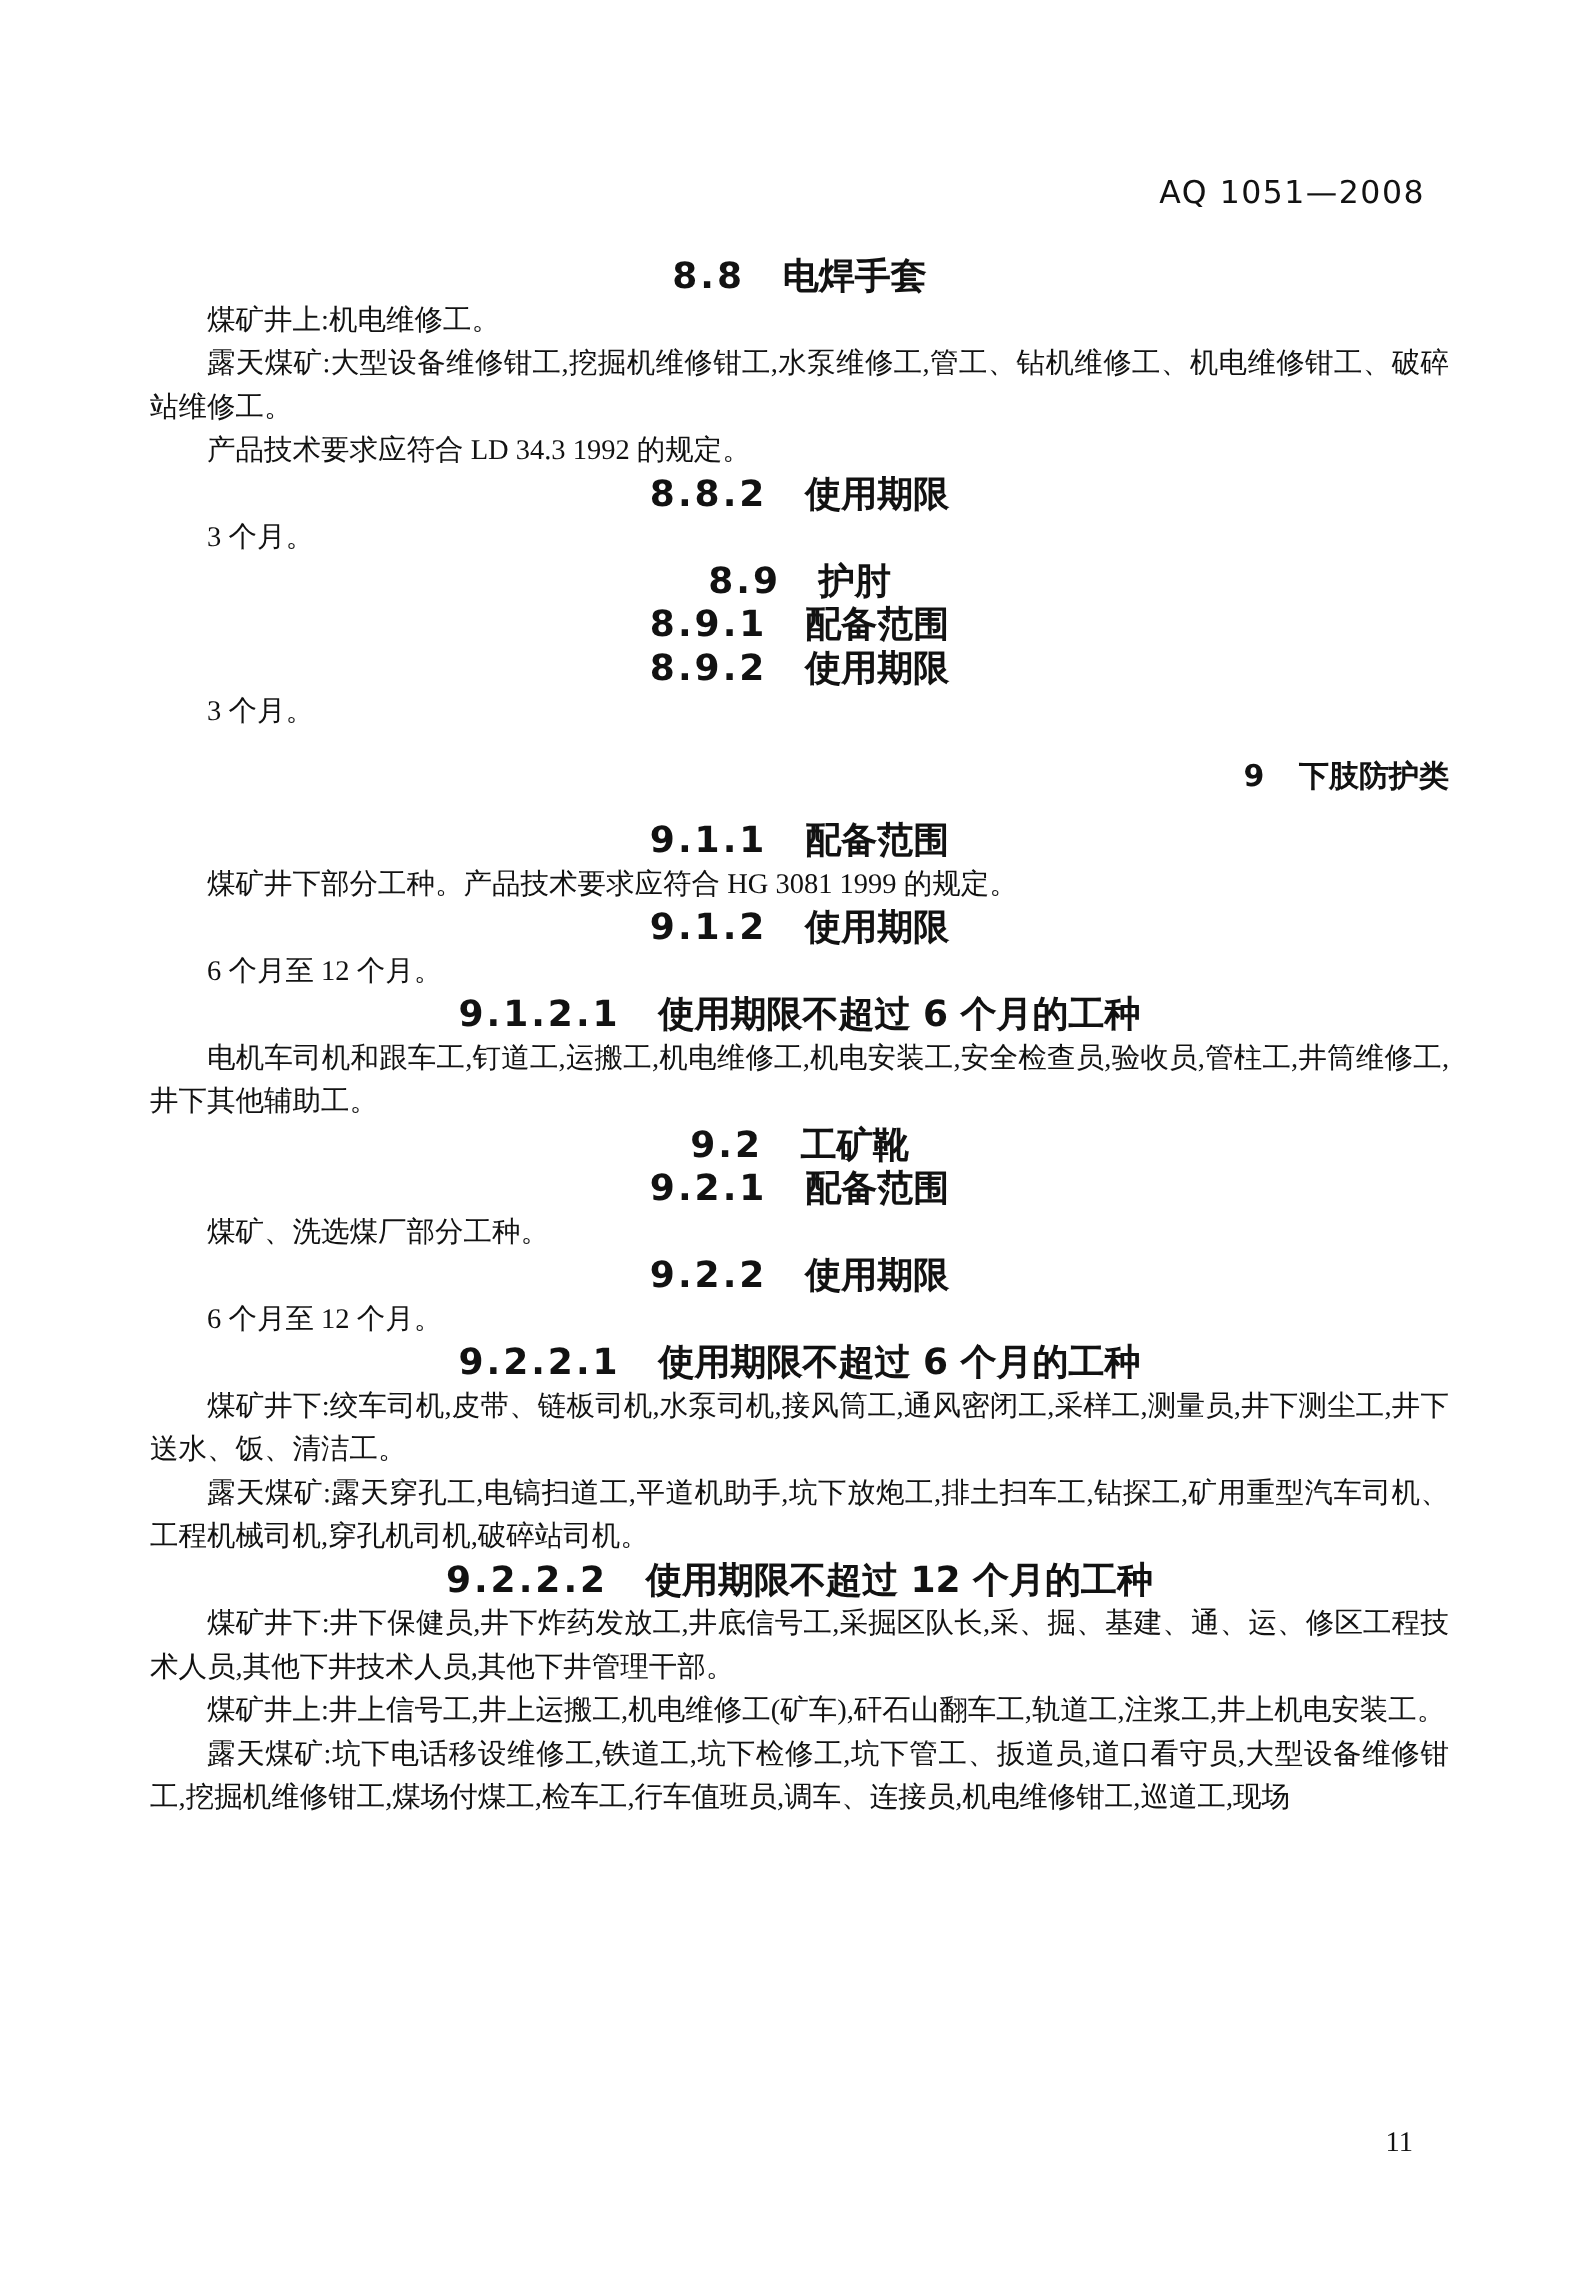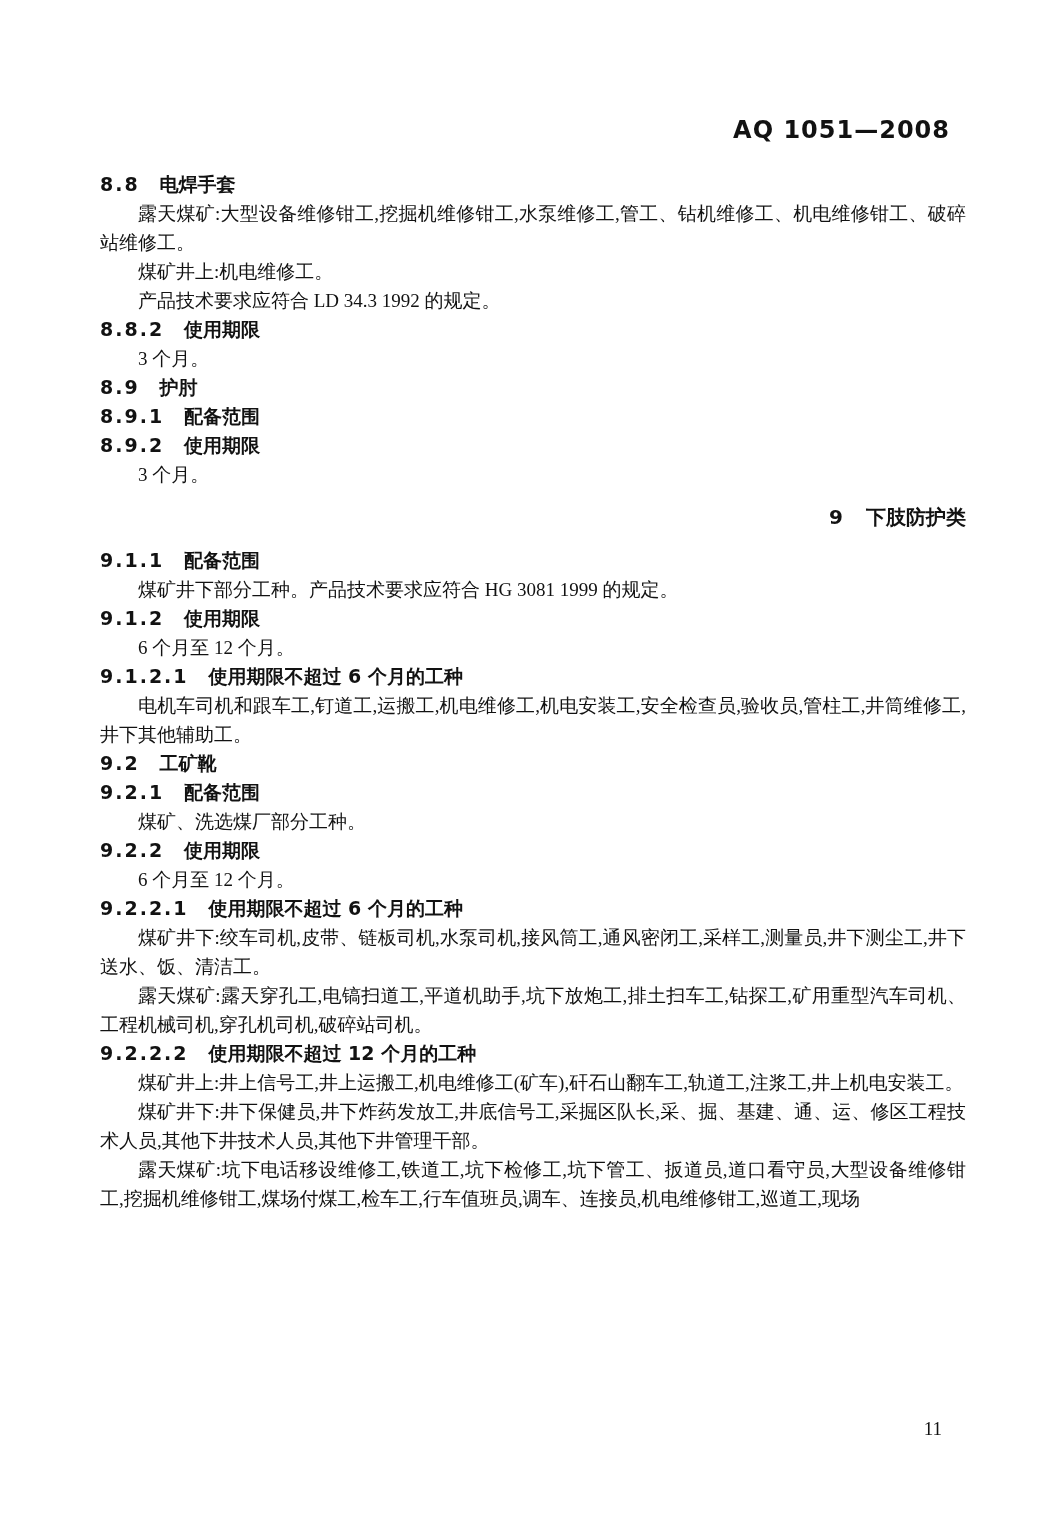--- a/index.html
+++ b/index.html
@@ -15,37 +15,38 @@
   }
   .doc-header {
     position: absolute;
     top: 116px;
     left: 0;
     right: 96px;
     text-align: right;
   }
   .doc-number {
     font-family: "DejaVu Sans", "Liberation Sans", sans-serif;
-    font-weight: bold;
-    font-size: 24px;
+    font-weight: normal;
+    font-size: 21px;
     letter-spacing: 1px;
   }
   .doc-body {
     position: absolute;
     top: 170px;
     left: 100px;
     width: 866px;
     font-size: 19px;
     line-height: 29px;
   }
   .block { margin: 0; }
   .block.h3 {
     font-family: "DejaVu Sans", "Liberation Sans", sans-serif;
     font-weight: bold;
-    font-size: 19px;
+    font-size: 24px;
+    text-align: center;
   }
   .block.chapter {
     font-family: "DejaVu Sans", "Liberation Sans", sans-serif;
     font-weight: bold;
     font-size: 20px;
     margin: 14px 0 14px 0;
     text-align: right;
   }
   .block .num {
     display: inline-block;
@@ -67,22 +68,22 @@
 </head>
 <body>
 
 <div class="page">
   <div class="doc-header">
     <span class="doc-number">AQ 1051—2008</span>
   </div>
 
   <div class="doc-body">
       <div class="block h3"><span class="num">8.8</span><span>电焊手套</span></div>
+      <div class="block p">煤矿井上:机电维修工。</div>
       <div class="block p">露天煤矿:大型设备维修钳工,挖掘机维修钳工,水泵维修工,管工、钻机维修工、机电维修钳工、破碎站维修工。</div>
-      <div class="block p">煤矿井上:机电维修工。</div>
       <div class="block p">产品技术要求应符合 LD 34.3  1992 的规定。</div>
       <div class="block h3"><span class="num">8.8.2</span><span>使用期限</span></div>
       <div class="block p">3 个月。</div>
       <div class="block h3"><span class="num">8.9</span><span>护肘</span></div>
       <div class="block h3"><span class="num">8.9.1</span><span>配备范围</span></div>
       <div class="block h3"><span class="num">8.9.2</span><span>使用期限</span></div>
       <div class="block p">3 个月。</div>
       <div class="block chapter"><span class="num">9</span><span>下肢防护类</span></div>
       <div class="block h3"><span class="num">9.1.1</span><span>配备范围</span></div>
       <div class="block p">煤矿井下部分工种。产品技术要求应符合 HG 3081  1999 的规定。</div>
@@ -92,19 +93,19 @@
       <div class="block p">电机车司机和跟车工,钉道工,运搬工,机电维修工,机电安装工,安全检查员,验收员,管柱工,井筒维修工,井下其他辅助工。</div>
       <div class="block h3"><span class="num">9.2</span><span>工矿靴</span></div>
       <div class="block h3"><span class="num">9.2.1</span><span>配备范围</span></div>
       <div class="block p">煤矿、洗选煤厂部分工种。</div>
       <div class="block h3"><span class="num">9.2.2</span><span>使用期限</span></div>
       <div class="block p">6 个月至 12 个月。</div>
       <div class="block h3"><span class="num">9.2.2.1</span><span>使用期限不超过 6 个月的工种</span></div>
       <div class="block p">煤矿井下:绞车司机,皮带、链板司机,水泵司机,接风筒工,通风密闭工,采样工,测量员,井下测尘工,井下送水、饭、清洁工。</div>
       <div class="block p">露天煤矿:露天穿孔工,电镐扫道工,平道机助手,坑下放炮工,排土扫车工,钻探工,矿用重型汽车司机、工程机械司机,穿孔机司机,破碎站司机。</div>
       <div class="block h3"><span class="num">9.2.2.2</span><span>使用期限不超过 12 个月的工种</span></div>
+      <div class="block p">煤矿井下:井下保健员,井下炸药发放工,井底信号工,采掘区队长,采、掘、基建、通、运、修区工程技术人员,其他下井技术人员,其他下井管理干部。</div>
       <div class="block p">煤矿井上:井上信号工,井上运搬工,机电维修工(矿车),矸石山翻车工,轨道工,注浆工,井上机电安装工。</div>
-      <div class="block p">煤矿井下:井下保健员,井下炸药发放工,井底信号工,采掘区队长,采、掘、基建、通、运、修区工程技术人员,其他下井技术人员,其他下井管理干部。</div>
       <div class="block p">露天煤矿:坑下电话移设维修工,铁道工,坑下检修工,坑下管工、扳道员,道口看守员,大型设备维修钳工,挖掘机维修钳工,煤场付煤工,检车工,行车值班员,调车、连接员,机电维修钳工,巡道工,现场</div>
     </div>
 
   <div class="page-number">11</div>
 </div>
 
 </body></html>

